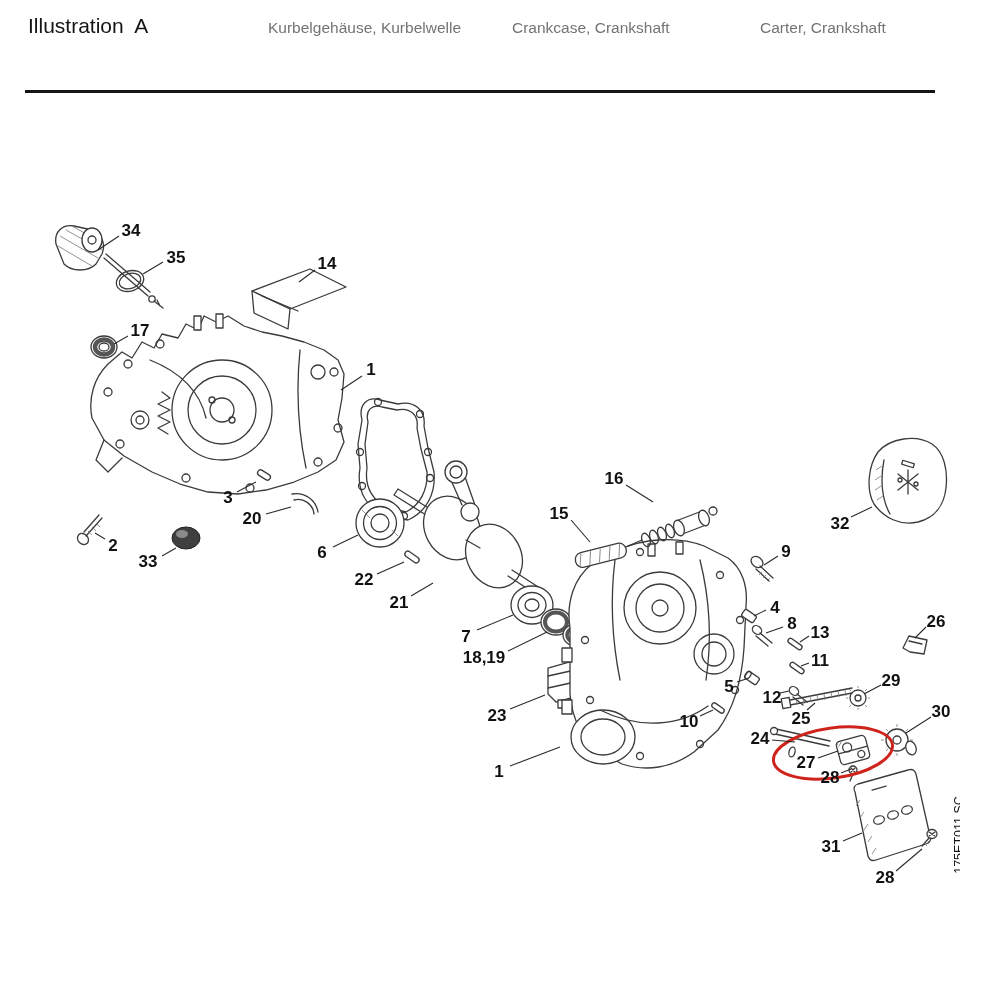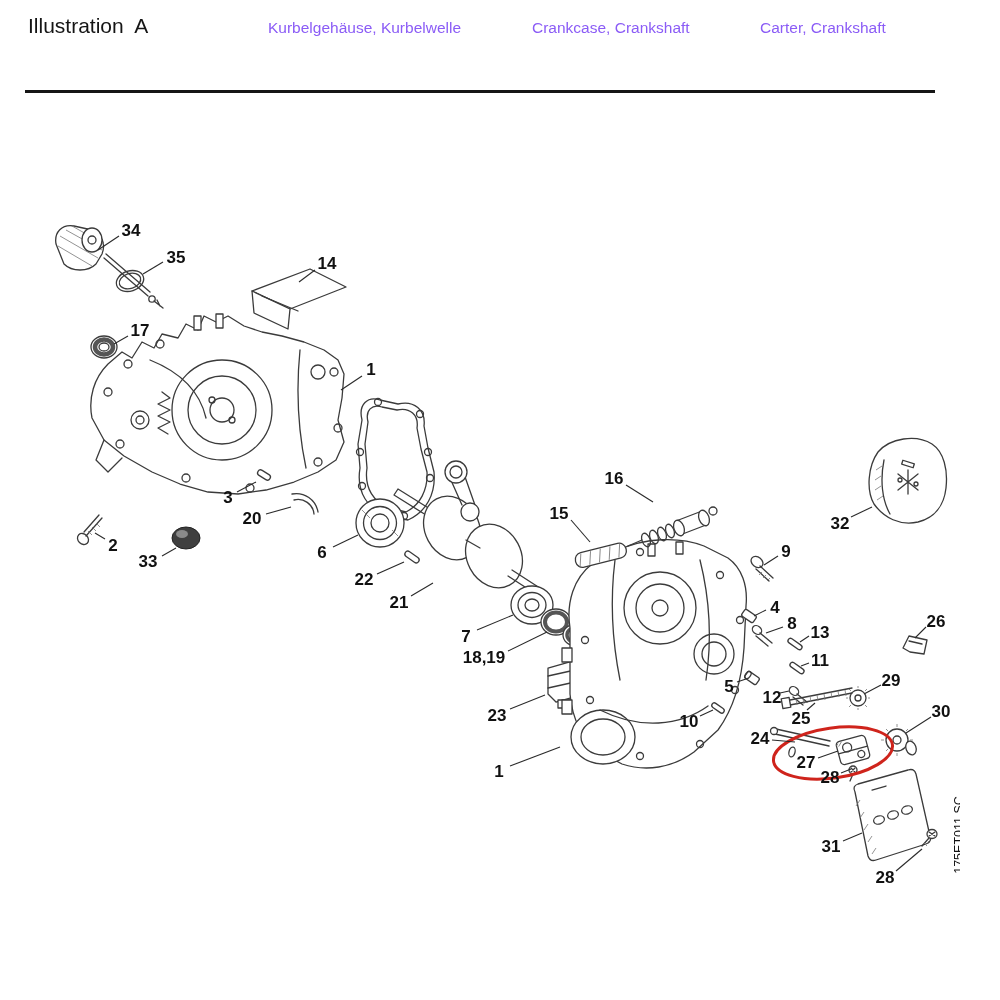--- a/index.html
+++ b/index.html
@@ -1,20 +1,20 @@
 <!DOCTYPE html>
 <html><head>
 <meta charset="utf-8">
 <style>
   html,body{margin:0;padding:0;background:#fff;}
   .page{position:relative;width:960px;height:1000px;background:#fff;overflow:hidden;
         font-family:"Liberation Sans",sans-serif;color:#111;}
   .hdr-title{position:absolute;left:28px;top:14px;font-size:21px;white-space:pre;color:#151515;}
-  .hdr-sub{position:absolute;top:19px;font-size:15.5px;color:#8b5cf6;}
-  .sub-de{left:268px;} .sub-en{left:532px;} .sub-fr{left:760px;}
+  .hdr-sub{position:absolute;top:19px;font-size:15.5px;color:#737373;}
+  .sub-de{left:268px;} .sub-en{left:512px;} .sub-fr{left:760px;}
   .hdr-rule{position:absolute;left:25px;right:25px;top:90px;height:3px;background:#151515;}
   svg.diagram{position:absolute;left:0;top:0;}
   .ln{stroke:#3b3b3b;stroke-width:1.3;fill:none;stroke-linejoin:round;stroke-linecap:round;}
   .lnw{stroke:#3b3b3b;stroke-width:1.3;fill:#fff;stroke-linejoin:round;}
   .hatch{stroke:#777;stroke-width:0.8;fill:none;}
   .leader{stroke:#2a2a2a;stroke-width:1.1;}
   .part-label{font-family:"Liberation Sans",sans-serif;font-weight:bold;font-size:17px;
               fill:#111;text-anchor:middle;dominant-baseline:central;}
   .code-text{font-family:"Liberation Sans",sans-serif;font-size:12.5px;fill:#111;text-anchor:middle;}
 </style>

